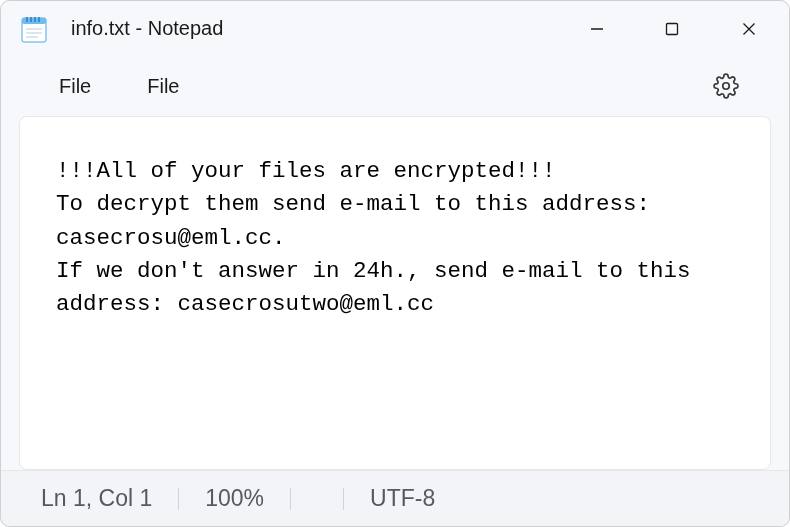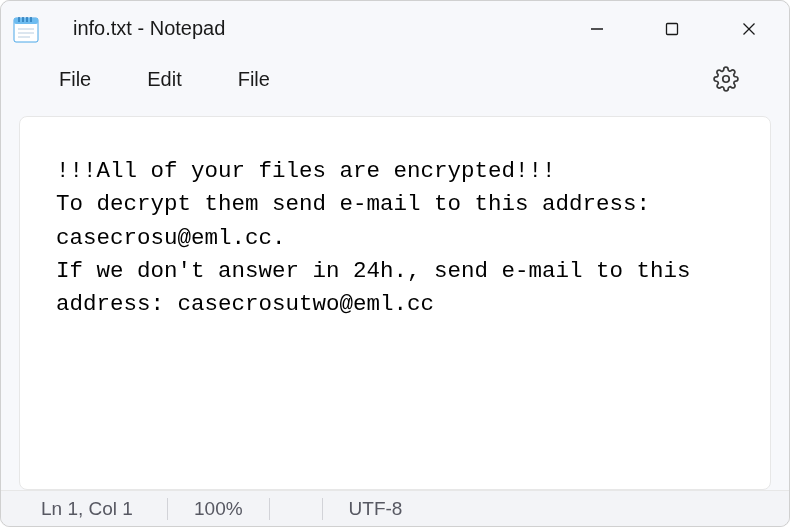--- a/index.html
+++ b/index.html
@@ -12,23 +12,22 @@
       overflow: hidden;
       background: #f7f8fb;
       display: flex;
       flex-direction: column;
       box-shadow: 0 0 1px rgba(0,0,0,0.15);
     }
     .titlebar {
       height: 55px;
       display: flex;
       align-items: center;
-      padding-left: 10px;
+      padding-left: 18px;
       background: #f7f8fb;
-      gap: 10px;
     }
     .app-icon {
       width: 30px;
       height: 32px;
       margin-right: 22px;
       display: inline-flex;
       align-items: center;
       justify-content: center;
     }
     .title-text {
@@ -45,21 +44,21 @@
       height: 100%;
       display: flex;
       align-items: center;
       justify-content: center;
       color: #1a1a1a;
     }
     .caption-btn:last-child { width: 80px; }
     .menubar {
       height: 60px;
       display: flex;
-      align-items: flex-start;
+      align-items: center;
       padding: 0 26px 0 10px;
       background: #f7f8fb;
     }
     .menubar-item {
       padding: 12px 28px;
       font-size: 20px;
       color: #1a1a1a;
       border-radius: 6px;
     }
     .menubar-item:first-child { margin-left: 20px; }
@@ -84,27 +83,27 @@
     }
     .editor-area pre {
       font-family: Consolas, "Courier New", monospace;
       font-size: 22.5px;
       line-height: 1.48;
       color: #000;
       white-space: pre-wrap;
       word-break: break-word;
     }
     .statusbar {
-      height: 36px;
+      height: 56px;
       display: flex;
       align-items: center;
       padding: 0 18px;
       background: #f3f4f7;
       color: #575862;
-      font-size: 19px;
+      font-size: 23px;
       border-top: 1px solid #e7e7e7;
     }
     .status-sep {
       width: 1px;
       height: 22px;
       background: #d2d3d8;
       margin: 0 26px;
     }
     .status-item.cursor { margin-left: 22px; min-width: 100px; }
     .status-item.enc-lbl { margin-right: 24px; }
@@ -144,21 +143,20 @@
         <svg width="14" height="14" viewBox="0 0 14 14">
             <line x1="1.5" y1="1.5" x2="12.5" y2="12.5" stroke="currentColor" stroke-width="1.3"></line>
             <line x1="12.5" y1="1.5" x2="1.5" y2="12.5" stroke="currentColor" stroke-width="1.3"></line>
           </svg>
       </div>
     </div>
   </div>
 
   <div class="menubar">
     <div class="menubar-item">File</div>
-    <div class="menubar-item">Edit</div>
     <div class="menubar-item">File</div>
     <div class="menubar-spacer"></div>
     <div class="settings-btn">
       <svg width="26" height="26" viewBox="0 0 24 24" fill="none" stroke="currentColor" stroke-width="1.6">
         <circle cx="12" cy="12" r="3"></circle>
         <path d="M19.4 15a1.65 1.65 0 0 0 .33 1.82l.06.06a2 2 0 1 1-2.83 2.83l-.06-.06a1.65 1.65 0 0 0-1.82-.33 1.65 1.65 0 0 0-1 1.51V21a2 2 0 1 1-4 0v-.09a1.65 1.65 0 0 0-1-1.51 1.65 1.65 0 0 0-1.82.33l-.06.06a2 2 0 1 1-2.83-2.83l.06-.06a1.65 1.65 0 0 0 .33-1.82 1.65 1.65 0 0 0-1.51-1H3a2 2 0 1 1 0-4h.09a1.65 1.65 0 0 0 1.51-1 1.65 1.65 0 0 0-.33-1.82l-.06-.06a2 2 0 1 1 2.83-2.83l.06.06a1.65 1.65 0 0 0 1.82.33h0a1.65 1.65 0 0 0 1-1.51V3a2 2 0 1 1 4 0v.09a1.65 1.65 0 0 0 1 1.51h0a1.65 1.65 0 0 0 1.82-.33l.06-.06a2 2 0 1 1 2.83 2.83l-.06.06a1.65 1.65 0 0 0-.33 1.82v0a1.65 1.65 0 0 0 1.51 1H21a2 2 0 1 1 0 4h-.09a1.65 1.65 0 0 0-1.51 1z"></path>
       </svg>
     </div>
   </div>
 

